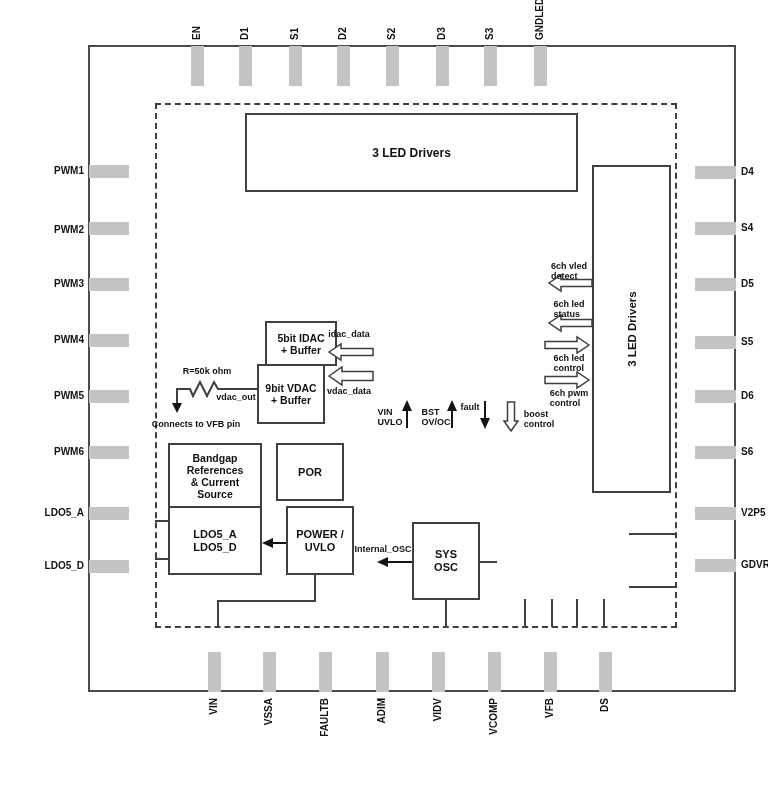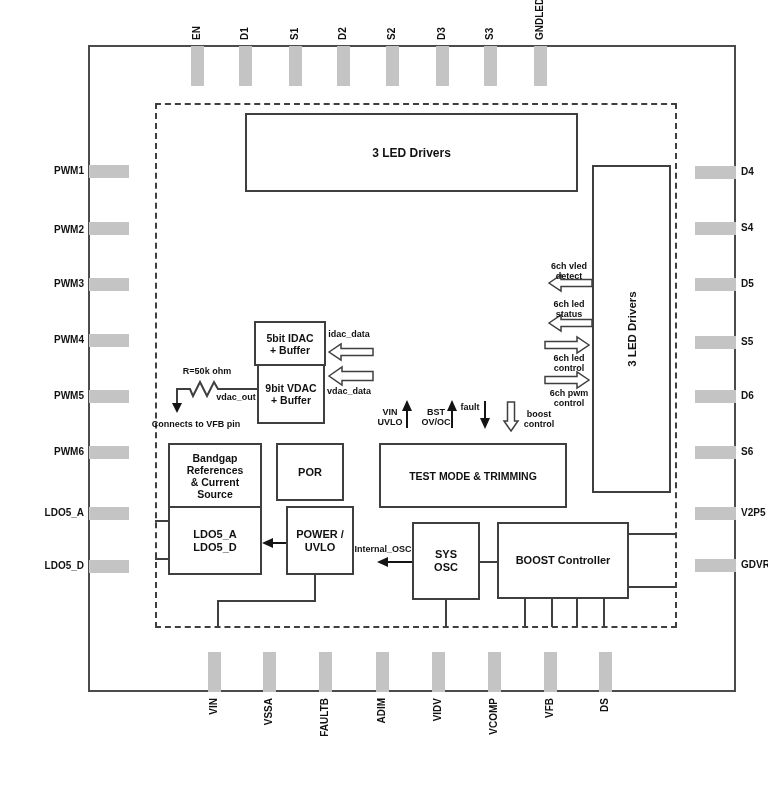--- a/index.html
+++ b/index.html
@@ -39,21 +39,21 @@
     position:absolute;border:2px solid var(--line);background:#ffffff;box-sizing:border-box;
     display:flex;align-items:center;justify-content:center;text-align:center;
     font-weight:bold;white-space:pre-line;
   }
   .f12{font-size:12px;line-height:14px;}
   .f11{font-size:11px;line-height:13px;}
   .f10{font-size:10.5px;line-height:12px;}
   .vtext{transform:rotate(-90deg);white-space:nowrap;font-weight:bold;font-size:11.5px;}
   .sig{
     position:absolute;font-weight:bold;font-size:9px;line-height:10px;
-    white-space:pre-line;text-align:center;transform:translate(-50%,-50%);
+    white-space:pre-line;text-align:left;transform:translate(-50%,-50%);
   }
   .overlay{position:absolute;left:0;top:0;pointer-events:none;}
   .overlay .wire{stroke:var(--line);stroke-width:2;fill:none;}
   .overlay .openarrow{fill:#ffffff;stroke:var(--line);stroke-width:1.5;}
   .overlay .solid{fill:#141414;stroke:none;}
   .overlay .sline{stroke:#141414;stroke-width:2;fill:none;}
 </style>
 </head>
 <body>
 
@@ -127,37 +127,35 @@
   <div class="hlab" style="left:741px;top:336px">S5</div>
   <div class="hlab" style="left:741px;top:390px">D6</div>
   <div class="hlab" style="left:741px;top:446px">S6</div>
   <div class="hlab" style="left:741px;top:507px">V2P5</div>
   <div class="hlab" style="left:741px;top:559px">GDVR</div>
 
   <div class="block f12" style="left:245px;top:113px;width:333px;height:79px">3 LED Drivers</div>
   <div class="block" style="left:592px;top:165px;width:79px;height:328px">
     <span class="vtext">3 LED Drivers</span>
   </div>
-  <div class="block f10" style="left:254px;top:321px;width:72px;height:45px">5bit IDAC
+  <div class="block f10" style="left:265px;top:321px;width:72px;height:45px">5bit IDAC
 + Buffer</div>
   <div class="block f10" style="left:257px;top:364px;width:68px;height:60px">9bit VDAC
 + Buffer</div>
   <div class="block f10" style="left:168px;top:443px;width:94px;height:65px">Bandgap
 References
 &amp; Current
 Source</div>
   <div class="block f11" style="left:168px;top:506px;width:94px;height:69px">LDO5_A
 LDO5_D</div>
   <div class="block f11" style="left:276px;top:443px;width:68px;height:58px">POR</div>
   <div class="block f11" style="left:286px;top:506px;width:68px;height:69px">POWER /
 UVLO</div>
-  <div class="block f10" style="left:379px;top:443px;width:188px;height:65px">TEST MODE &amp; TRIMMING</div>
   <div class="block f11" style="left:412px;top:522px;width:68px;height:78px">SYS
 OSC</div>
-  <div class="block f11" style="left:497px;top:522px;width:132px;height:77px">BOOST Controller</div>
 
   <svg class="overlay" width="768" height="796" viewBox="0 0 768 796">
     <polyline class="wire" points="315,575 315,601 218,601 218,627"></polyline>
     <line class="wire" x1="446" y1="600" x2="446" y2="627"></line>
     <line class="wire" x1="525" y1="599" x2="525" y2="627"></line>
     <line class="wire" x1="552" y1="599" x2="552" y2="627"></line>
     <line class="wire" x1="577" y1="599" x2="577" y2="627"></line>
     <line class="wire" x1="604" y1="599" x2="604" y2="627"></line>
     <line class="wire" x1="629" y1="534" x2="677" y2="534"></line>
     <line class="wire" x1="629" y1="587" x2="677" y2="587"></line>

